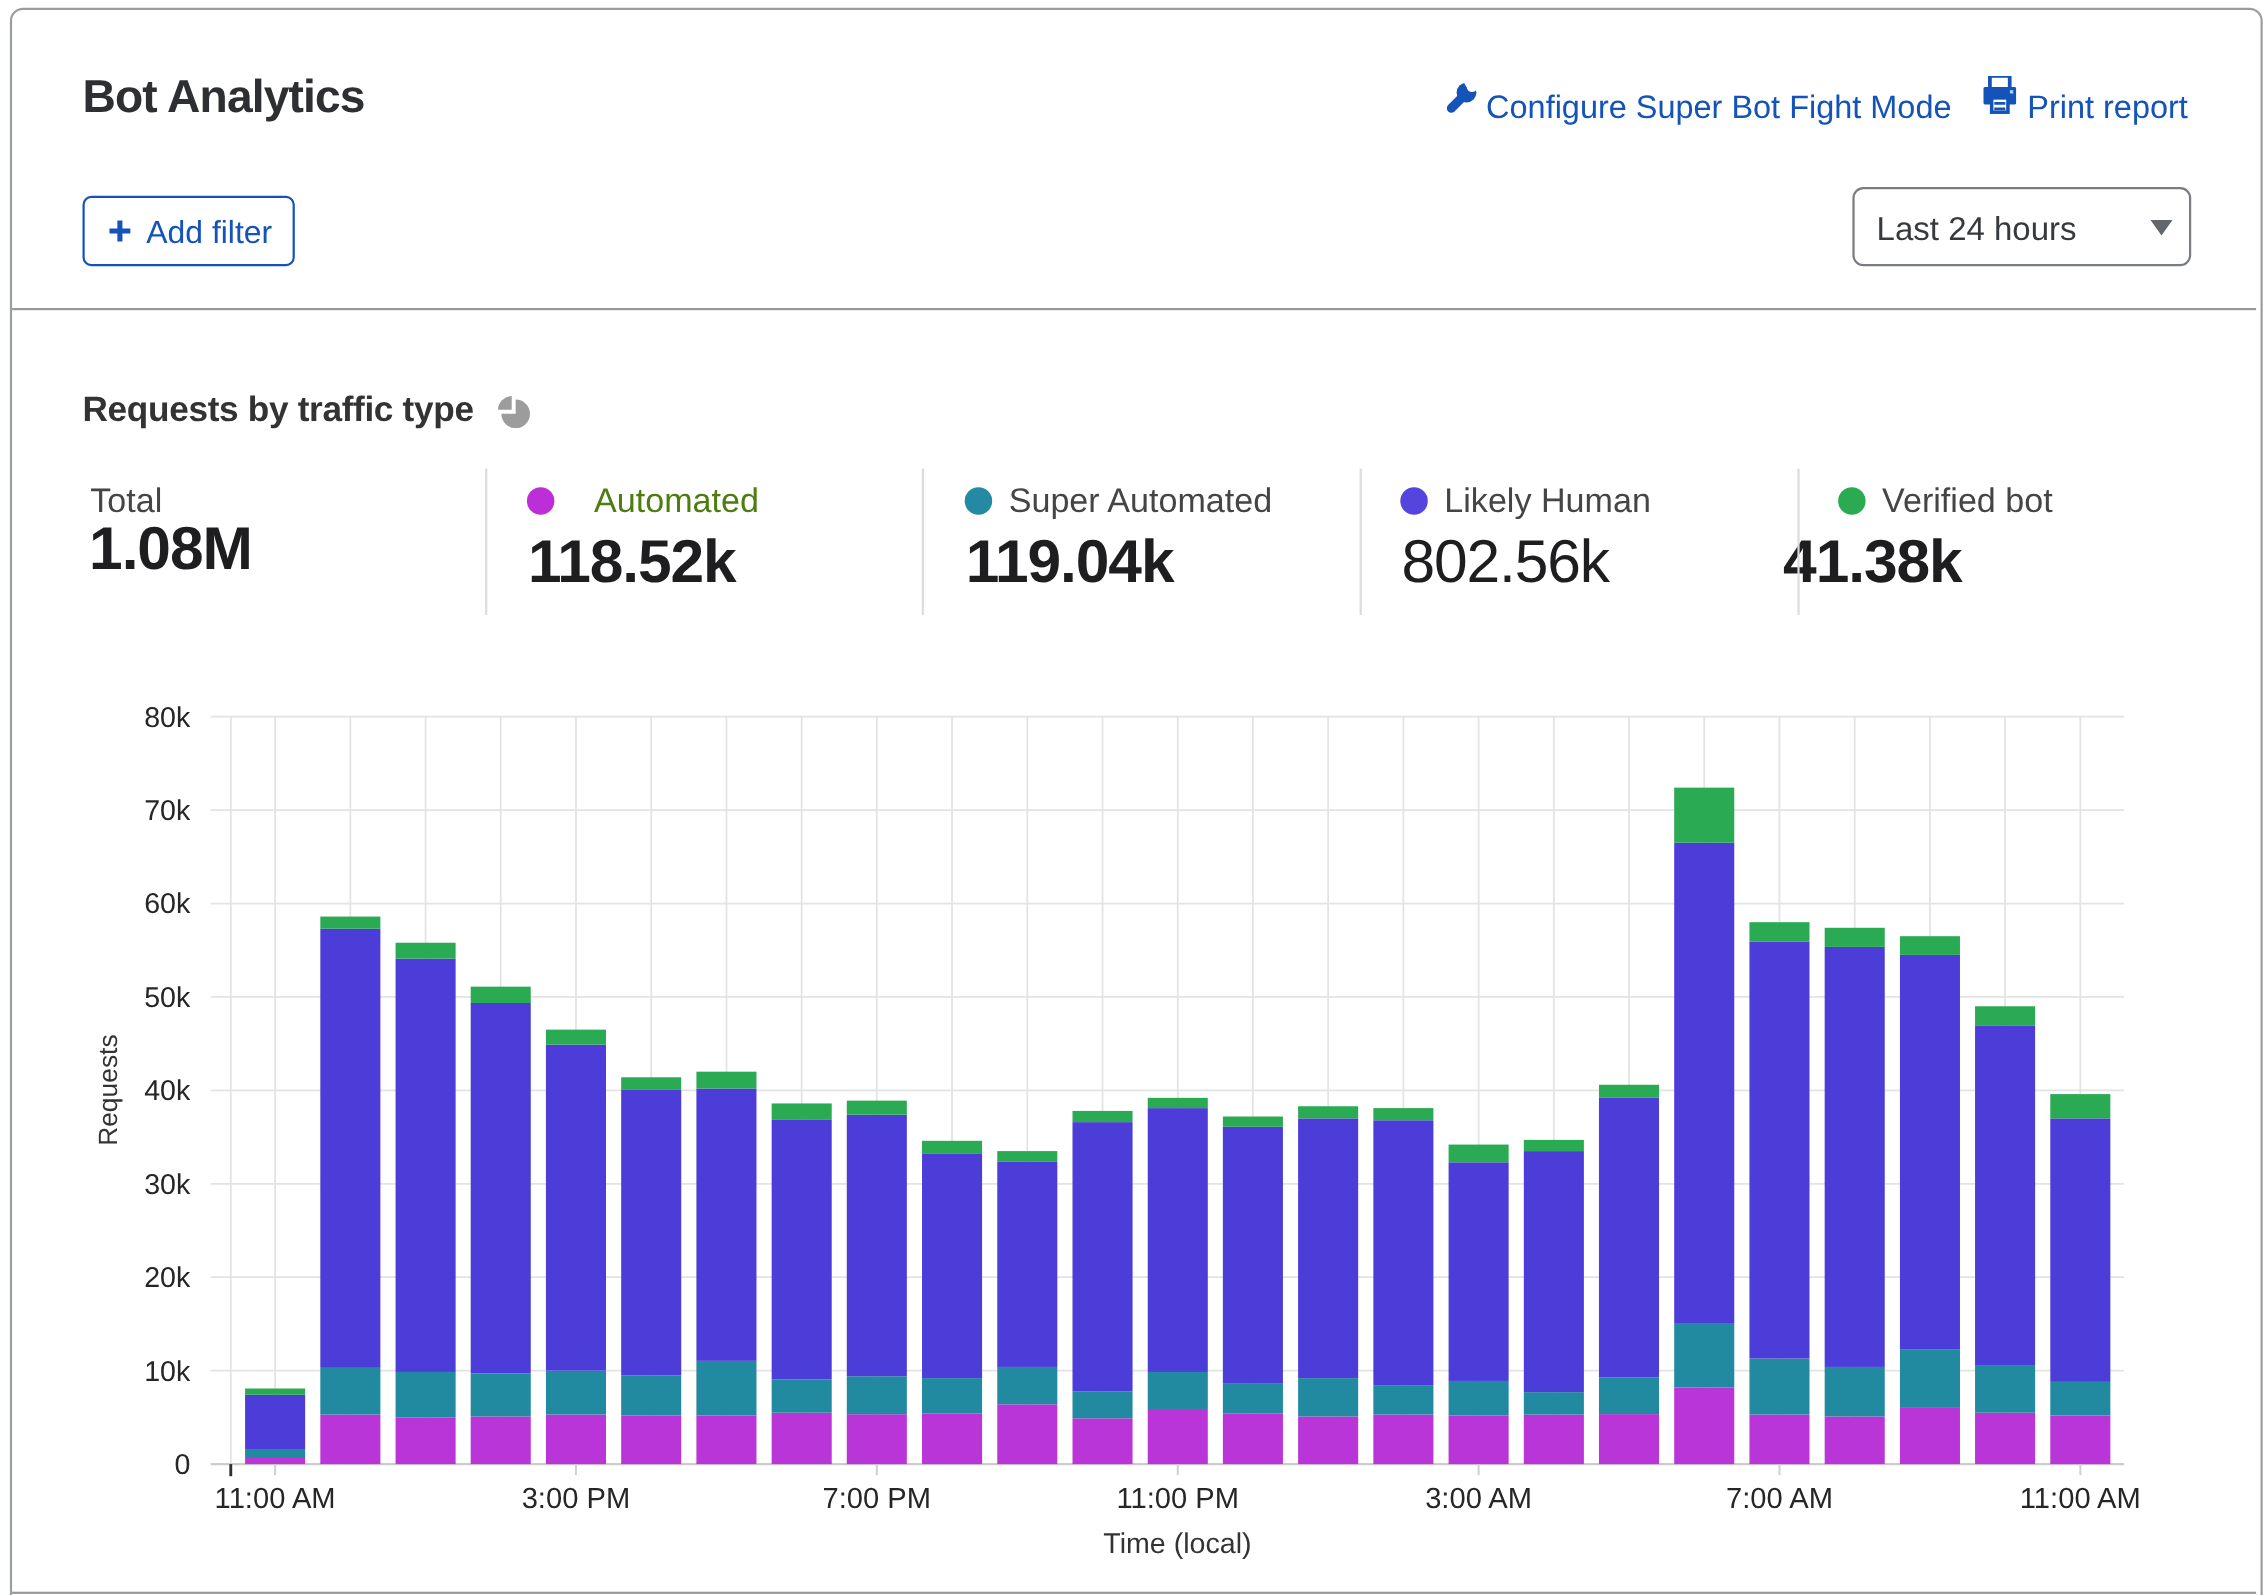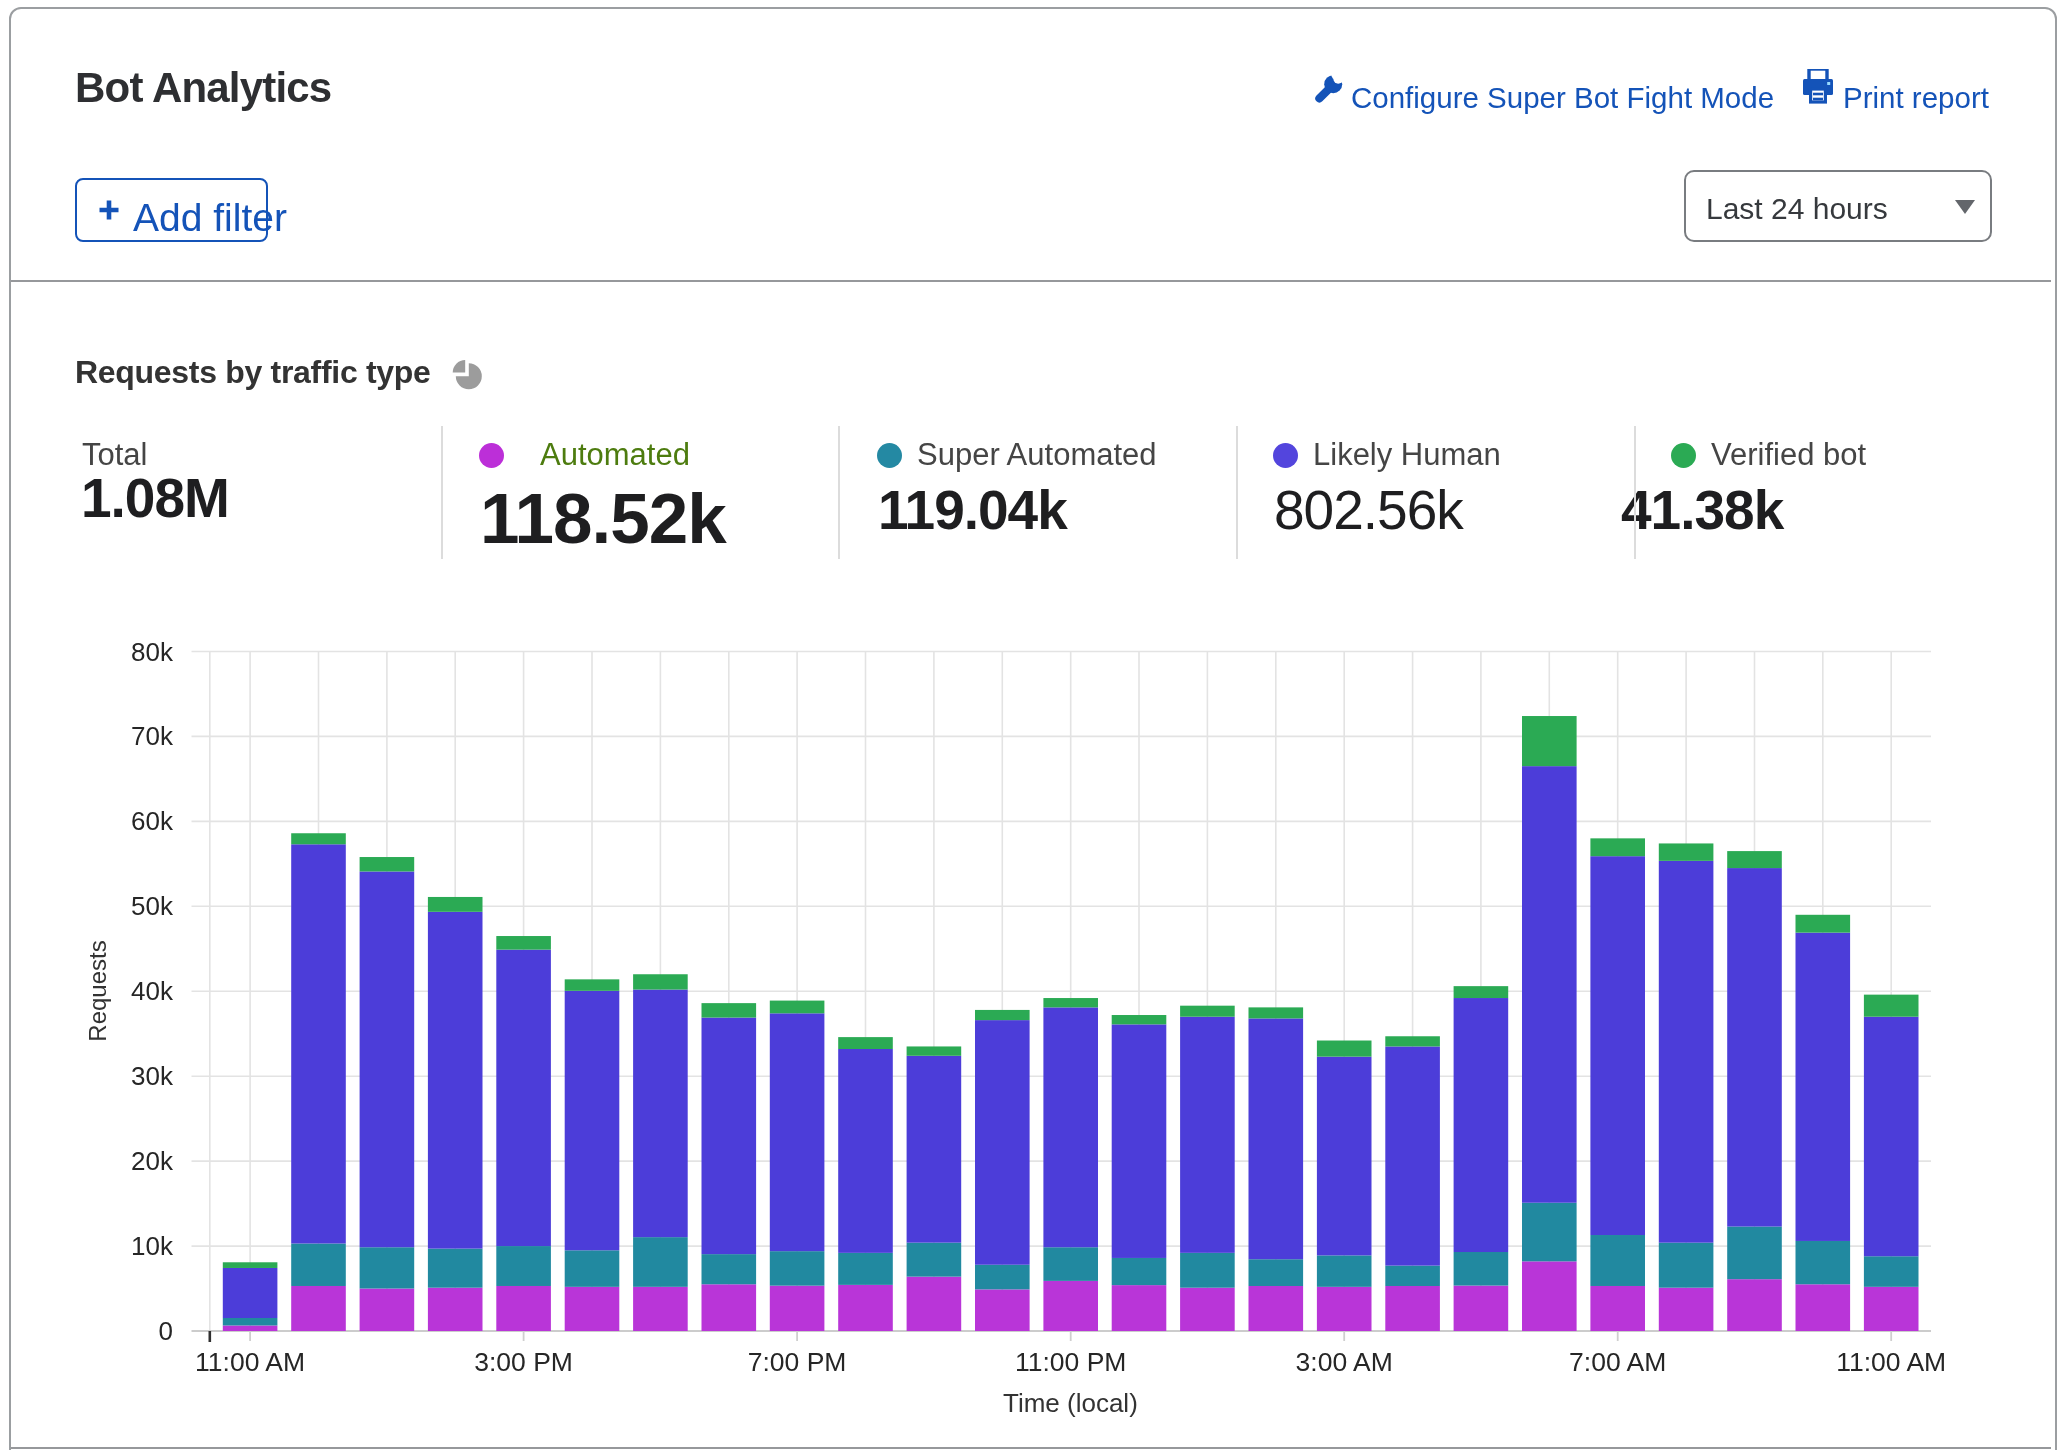--- a/index.html
+++ b/index.html
@@ -26,41 +26,41 @@
 <rect x="7.6" y="20" width="14.8" height="13" fill="#fff" stroke="#1453b8" stroke-width="3.2"></rect>
 <line x1="10" y1="25" x2="20" y2="25" stroke="#1453b8" stroke-width="2.6"></line>
 <line x1="10" y1="30" x2="20" y2="30" stroke="#1453b8" stroke-width="2.6"></line>
 </svg>
 <div class="abs" style="left:1843px;top:81px;font-size:29.5px;color:#1453b8">Print report</div>
 
 <div class="abs" style="left:75px;top:178px;width:189px;height:60px;border:2px solid #1453b8;border-radius:8px"></div>
 <svg width="24" height="24" viewBox="0 0 24 24" style="position:absolute;left:97px;top:198px">
     <path d="M12 2.5 V21.5 M2.5 12 H21.5" stroke="#1453b8" stroke-width="4.6"></path>
   </svg>
-<div class="abs" style="left:133px;top:196px;font-size:39px;color:#1453b8">Add filter</div>
+<div class="abs" style="left:133px;top:196px;font-size:29px;color:#1453b8">Add filter</div>
 
 <div class="abs" style="left:1684px;top:170px;width:304px;height:68px;border:2px solid #797c80;border-radius:10px"></div>
 <div class="abs" style="left:1706px;top:192px;font-size:30px;color:#36393d">Last 24 hours</div>
 <svg width="22" height="16" viewBox="0 0 22 16" style="position:absolute;left:1954px;top:199px">
     <path d="M1 1 H21 L11 15 Z" fill="#63666b"></path>
   </svg>
 
 <div class="abs" style="left:11px;top:280px;width:2040px;height:2px;background:#96989b"></div>
 
 <div class="abs" style="left:75px;top:354px;font-size:32px;font-weight:bold;letter-spacing:-0.3px;color:#333">Requests by traffic type</div>
 <svg width="32" height="32" viewBox="0 0 32 32" style="position:absolute;left:452px;top:359px">
 <path d="M16.8 17.2 L16.8 4.2 A13 13 0 1 1 3.8 17.2 Z" fill="#9c9c9c"></path>
 <path d="M13.2 13.6 L0.7 13.6 A12.5 12.5 0 0 1 13.2 1.1 Z" fill="#9c9c9c"></path>
 </svg>
 
 <div style="position:absolute;left:82px;top:437px;font-size:31px;color:#454545">Total</div>
 <div style="position:absolute;left:81px;top:466px;font-size:55px;font-weight:bold;color:#1e1e20;letter-spacing:-1px">1.08M</div>
 <div style="position:absolute;left:479px;top:443px;width:25px;height:25px;border-radius:50%;background:#bc2fd8"></div>
 <div style="position:absolute;left:540px;top:437px;font-size:31px;color:#4d7c0f;white-space:nowrap">Automated</div>
-<div style="position:absolute;left:480px;top:478px;font-size:71px;font-weight:bold;color:#1e1e20;letter-spacing:-1px">118.52k</div>
+<div style="position:absolute;left:480px;top:478px;font-size:55px;font-weight:bold;color:#1e1e20;letter-spacing:-1px">118.52k</div>
 <div style="position:absolute;left:877px;top:443px;width:25px;height:25px;border-radius:50%;background:#2489a3"></div>
 <div style="position:absolute;left:917px;top:437px;font-size:31px;color:#454545;white-space:nowrap">Super Automated</div>
 <div style="position:absolute;left:878px;top:478px;font-size:55px;font-weight:bold;color:#1e1e20;letter-spacing:-1px">119.04k</div>
 <div style="position:absolute;left:1273px;top:443px;width:25px;height:25px;border-radius:50%;background:#5345dd"></div>
 <div style="position:absolute;left:1313px;top:437px;font-size:31px;color:#454545;white-space:nowrap">Likely Human</div>
 <div style="position:absolute;left:1274px;top:478px;font-size:55px;font-weight:normal;color:#1e1e20;letter-spacing:-1px">802.56k</div>
 <div style="position:absolute;left:1671px;top:443px;width:25px;height:25px;border-radius:50%;background:#2baa54"></div>
 <div style="position:absolute;left:1711px;top:437px;font-size:31px;color:#454545;white-space:nowrap">Verified bot</div>
 <div style="position:absolute;left:1621px;top:478px;font-size:55px;font-weight:bold;color:#1e1e20;letter-spacing:-1px">41.38k</div>
 <div style="position:absolute;left:440.8px;top:426px;width:2px;height:133px;background:#dcdcdc"></div>

